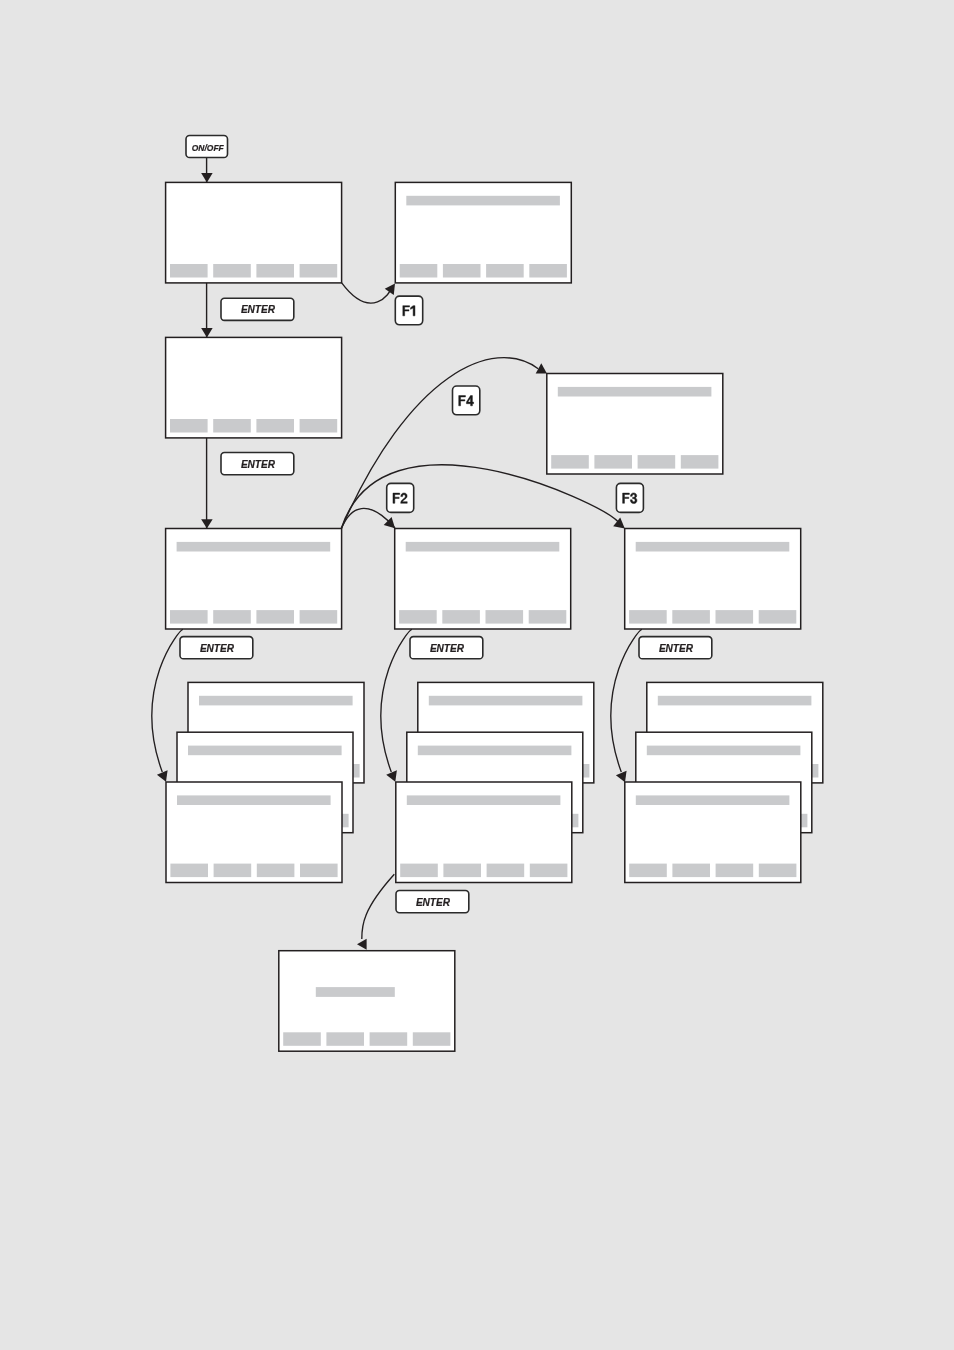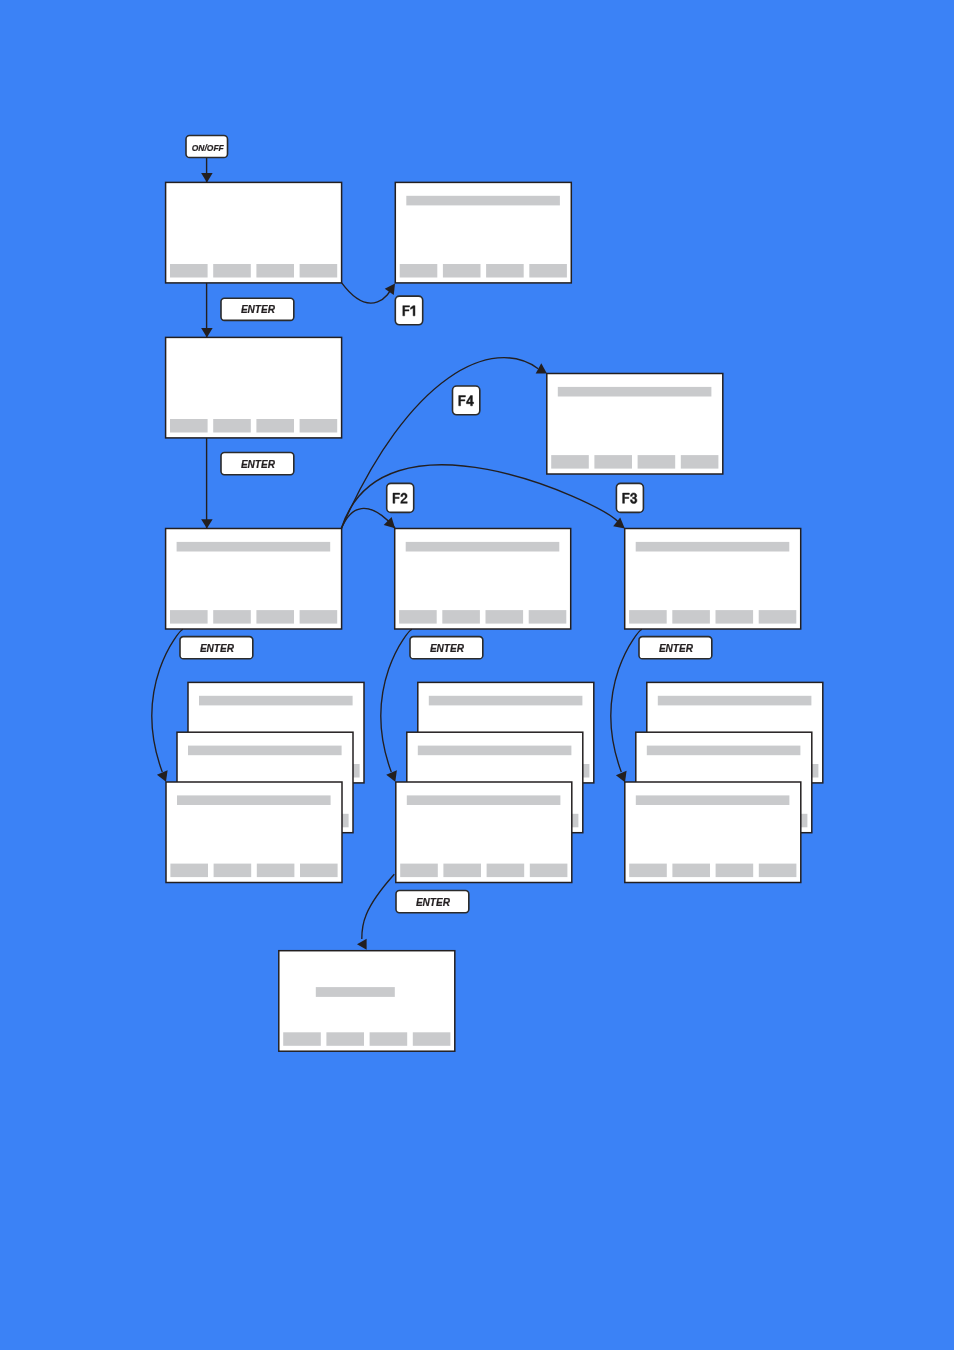--- a/index.html
+++ b/index.html
@@ -1,18 +1,18 @@
 <!DOCTYPE html>
 <html><head>
 <meta charset="utf-8">
 <style>
   html,body{margin:0;padding:0;background:#ffffff;}
   body{width:954px;height:1350px;overflow:hidden;
        font-family:"Liberation Sans",sans-serif;-webkit-font-smoothing:antialiased;}
-  #stage{position:relative;width:954px;height:1350px;background:#3b82f6;}
+  #stage{position:relative;width:954px;height:1350px;background:#e5e5e5;}
   svg#diagram{position:absolute;left:0;top:0;width:954px;height:1350px;display:block;}
   .kc-label{font-family:"Liberation Sans",sans-serif;fill:#231f20;
             stroke:#231f20;stroke-width:0.22px;paint-order:stroke fill;}
   .kc-enter{font-weight:bold;font-style:italic;font-size:10.4px;}
   .kc-onoff{font-weight:bold;font-style:italic;font-size:9.6px;}
 </style>
 </head>
 <body>
 
 <div id="stage">

